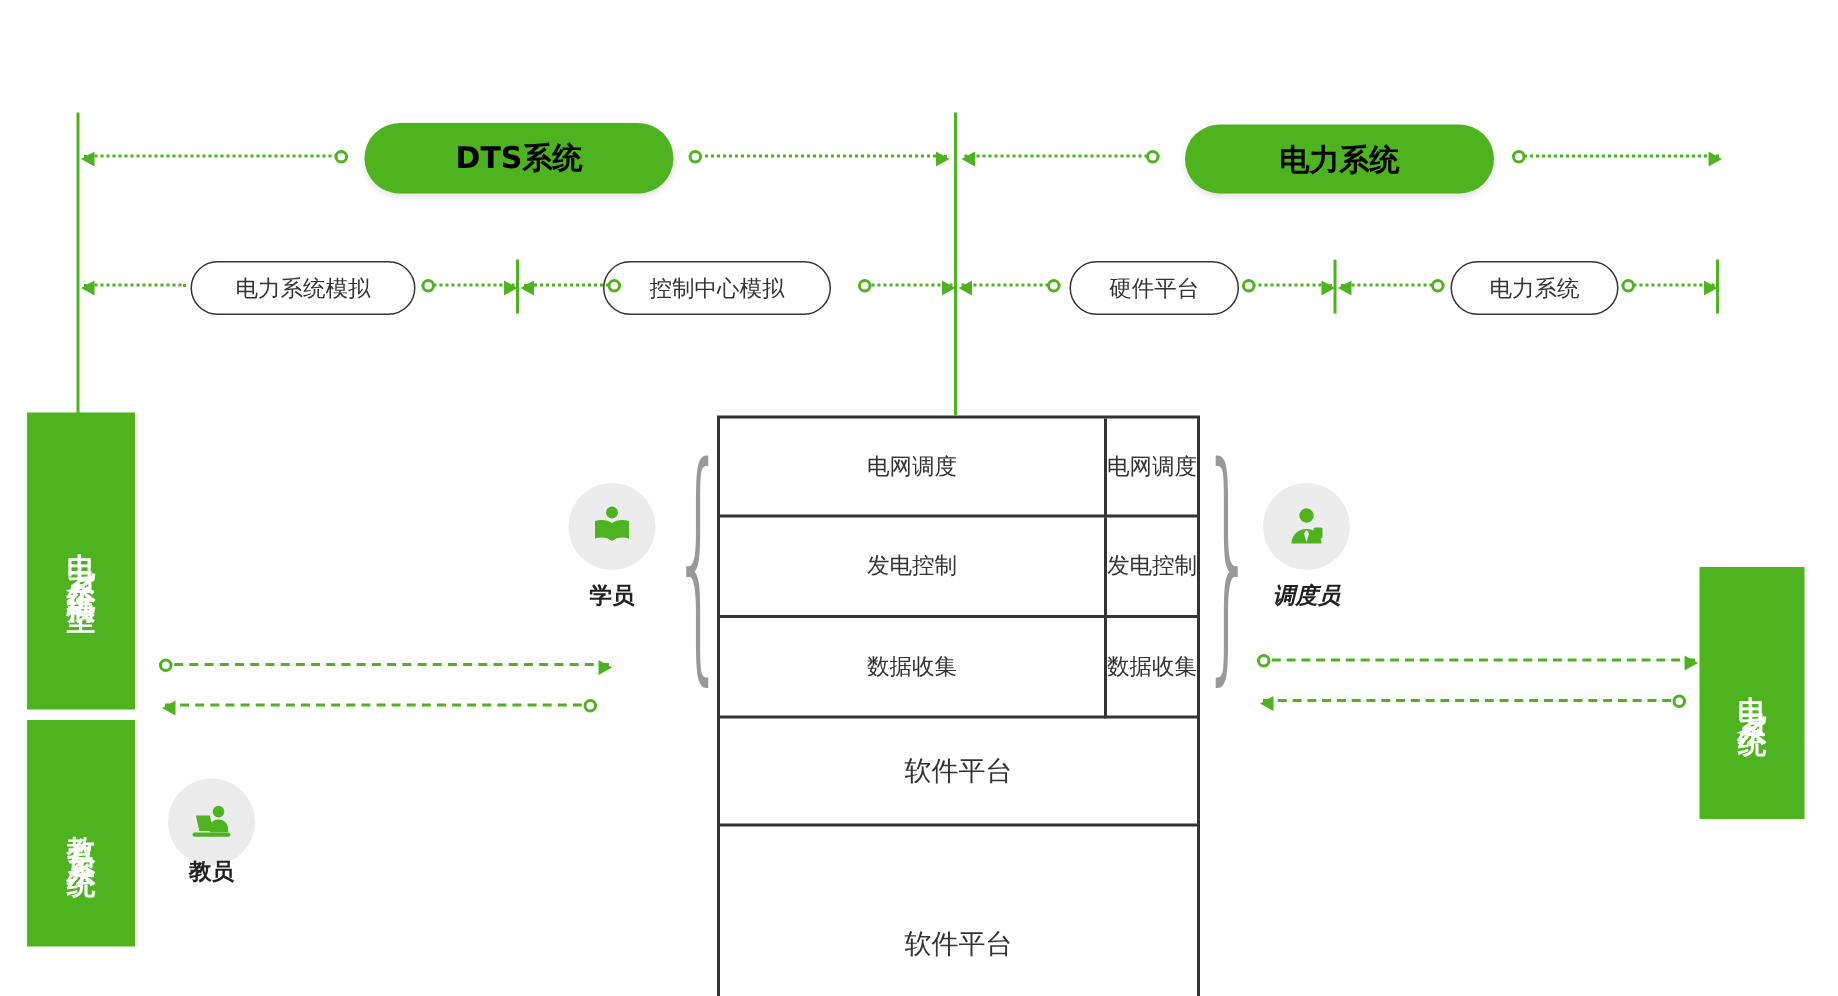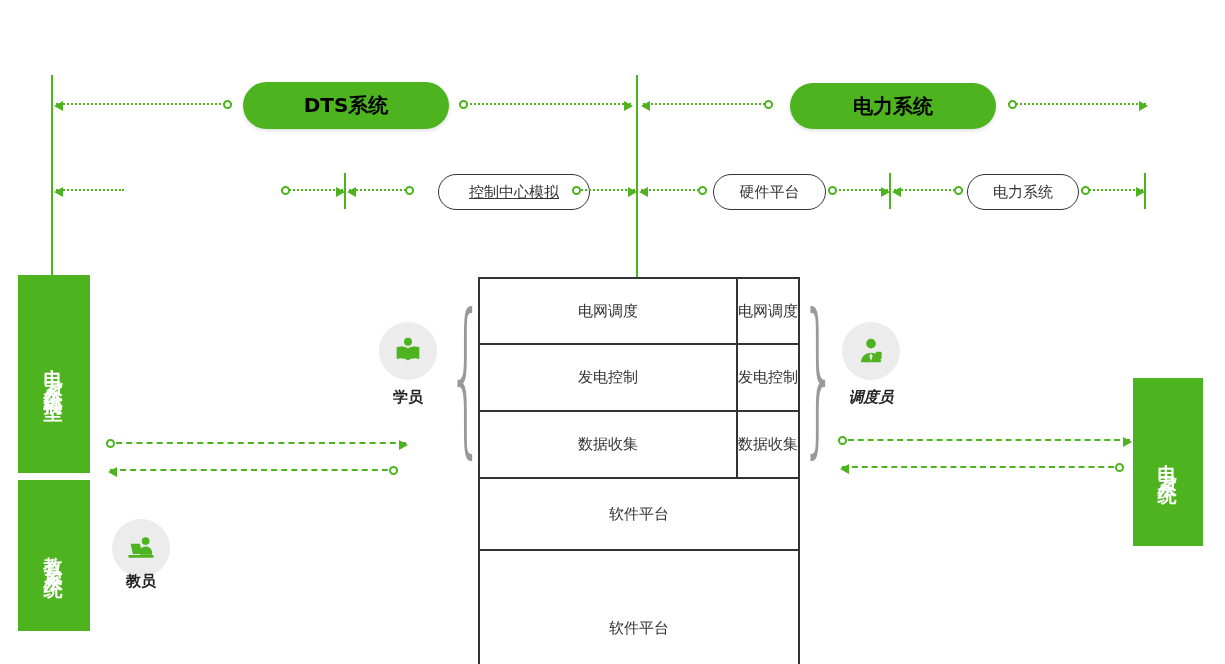--- a/index.html
+++ b/index.html
@@ -43,21 +43,21 @@
   }
   
   .tbl{
     position:absolute;left:478px;top:277px;width:322px;height:431px;
     border:2px solid var(--tborder);box-sizing:border-box;background:#fff;
     display:grid;grid-template-columns:1fr;grid-template-rows:66px 67px 67px 72px auto;
   }
   .cell{display:flex;align-items:center;justify-content:center;font-size:15px;
     border-bottom:2px solid var(--tborder);box-sizing:border-box;}
   .cell.c0{border-right:2px solid var(--tborder);}
-  .cell.span2{grid-column:1/3;font-size:15px;}
+  .cell.span2{grid-column:1/3;font-size:18px;}
   .cell.last{border-bottom:none;}
   
   .brace{
     position:absolute;color:var(--brace);font-size:56px;line-height:60px;width:26px;
     transform:scaleY(3.0) scaleX(1.0);transform-origin:center;text-align:center;font-weight:300;
   }
   
   .actor{
     position:absolute;width:58px;height:58px;border-radius:50%;background:var(--iconbg);
     display:flex;align-items:center;justify-content:center;
@@ -90,21 +90,24 @@
   </div>
   <div class="hline" style="left:643px;top:103px;width:130px;">
     <span class="ah-l"></span>
     <span class="dot r"></span>
   </div>
   <div class="hline" style="left:1008px;top:103px;width:138px;">
     <span class="dot l"></span>
     <span class="ah-r"></span>
   </div>
 
-  <div class="pill-outline" style="left:438px;top:174px;width:150px;height:34px;text-decoration:underline;">
+  <div class="pill-outline" style="left:127px;top:174px;width:148px;height:34px;">
+    <span>电力系统模拟</span>
+  </div>
+  <div class="pill-outline" style="left:402px;top:174px;width:150px;height:34px;">
     <span>控制中心模拟</span>
   </div>
   <div class="pill-outline" style="left:713px;top:174px;width:111px;height:34px;">
     <span>硬件平台</span>
   </div>
   <div class="pill-outline" style="left:967px;top:174px;width:110px;height:34px;">
     <span>电力系统</span>
   </div>
 
   <div class="tick" style="left:344px;top:173px;"></div>

